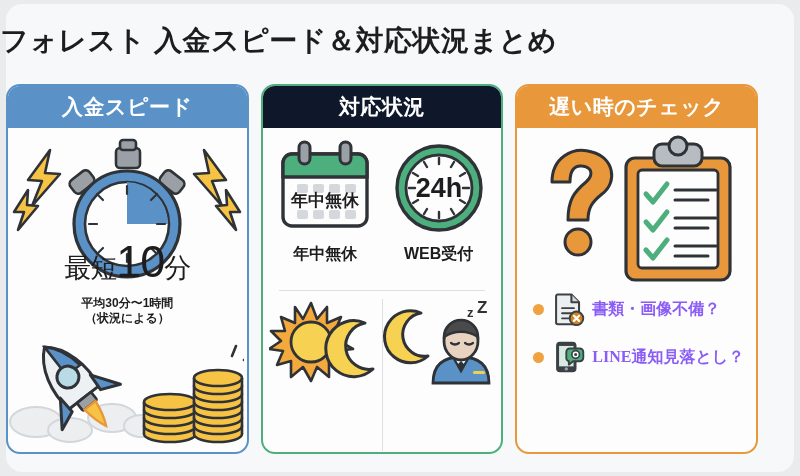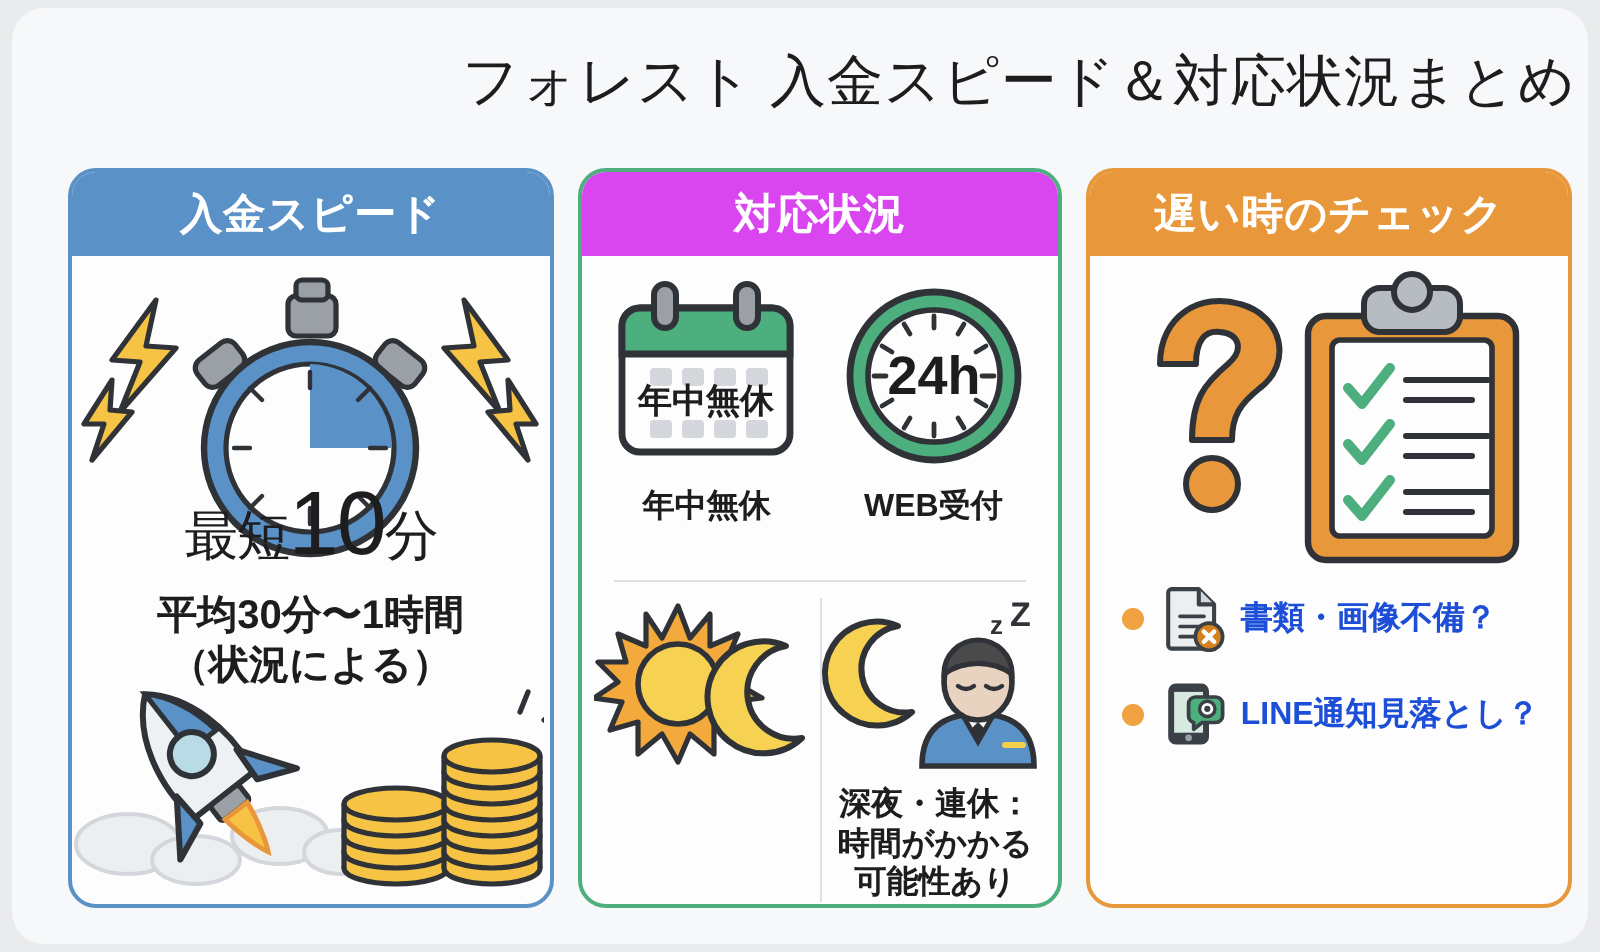--- a/index.html
+++ b/index.html
@@ -17,30 +17,30 @@
   .sheet {
     position: absolute;
     left: 6px; top: 4px;
     width: 788px; height: 468px;
     background: #f7f8f9;
     border-radius: 16px;
   }
   .page-title {
     position: absolute;
     left: 0; top: 22px; width: 788px;
-    text-align: right;
+    text-align: left;
     font-size: 28px;
-    font-weight: 400;
+    font-weight: 700;
     letter-spacing: 0.5px;
     color: #1d1d1f;
     white-space: nowrap;
   }
   .cards {
     position: absolute;
-    left: 34px; top: 84px;
+    left: 6px; top: 84px;
     width: 752px; height: 370px;
     display: flex;
     gap: 12px;
   }
   .card {
     flex: 1 1 0;
     background: #fdfdfd;
     border: 2px solid #5a92c8;
     border-radius: 14px;
     display: flex;
@@ -56,21 +56,21 @@
     color: #ffffff;
     display: flex;
     align-items: center;
     justify-content: center;
     font-size: 21px;
     font-weight: 700;
     letter-spacing: 0.5px;
     flex: 0 0 auto;
     white-space: nowrap;
   }
-  .card.green .card-header { background: #d946ef; }
+  .card.green .card-header { background: #0f172a; }
   .card.orange .card-header { background: #e8973a; text-align: center; }
   .card-body {
     flex: 1 1 auto;
     position: relative;
     padding: 0 6px 8px;
   }
 
   
   .stopwatch-wrap {
     position: relative;
@@ -84,21 +84,21 @@
     text-align: center;
     font-size: 27px;
     font-weight: 400;
     color: #1d1d1f;
     white-space: nowrap;
     letter-spacing: -1px;
   }
   .sw-label .big { font-size: 45px; }
   .avg-text {
     text-align: center;
-    font-size: 20px;
+    font-size: 12px;
     font-weight: 700;
     color: #1d1d1f;
     line-height: 1.25;
     margin-top: 12px;
     position: relative;
     z-index: 3;
     white-space: nowrap;
   }
   .rocket-coins {
     position: absolute;
@@ -169,22 +169,23 @@
   .bullet {
     width: 11px; height: 11px;
     border-radius: 50%;
     background: #efa23f;
     flex: 0 0 auto;
   }
   .ci-icon { width: 34px; height: 34px; flex: 0 0 auto; }
   .ci-text {
     font-size: 16px;
     font-weight: 700;
-    color: #1d4ed8;
-    white-space: nowrap;
+    color: #8b5cf6;
+    white-space: nowrap;
+    font-family: Liberation Serif, serif;
   }
 </style>
 </head>
 <body>
 
 <div id="infographic">
   <div class="sheet"></div>
 
   <div class="page-title">フォレスト 入金スピード＆対応状況まとめ</div>
 
@@ -382,25 +383,20 @@
                 <path d="M76 64 l4 -4 l4 4 l-4 6 z" fill="#2f3337"></path>
                 <ellipse cx="80" cy="40" rx="17" ry="19" fill="#e8d3c1" stroke="#2f3337" stroke-width="2.8"></ellipse>
                 <path d="M63 36 a17 17 0 0 1 34 0 a30 30 0 0 0 -34 0 Z" fill="#4a4a4a" stroke="#2f3337" stroke-width="2.6"></path>
                 <g stroke="#2f3337" stroke-width="2.2" stroke-linecap="round" fill="none">
                   <path d="M70 42 q4 3 8 0"></path>
                   <path d="M84 42 q4 3 8 0"></path>
                 </g>
                 <rect x="92" y="70" width="12" height="3" rx="1.5" fill="#f3d04a"></rect>
               </g>
             </svg>
-            <div class="cell-caption multi">
-              <div>深夜・連休：</div>
-              <div>時間がかかる</div>
-              <div>可能性あり</div>
-            </div>
           </div>
         </div>
 
       </div>
     </div>
 
     <div class="card orange">
       <div class="card-header">遅い時のチェック</div>
       <div class="card-body">
 

